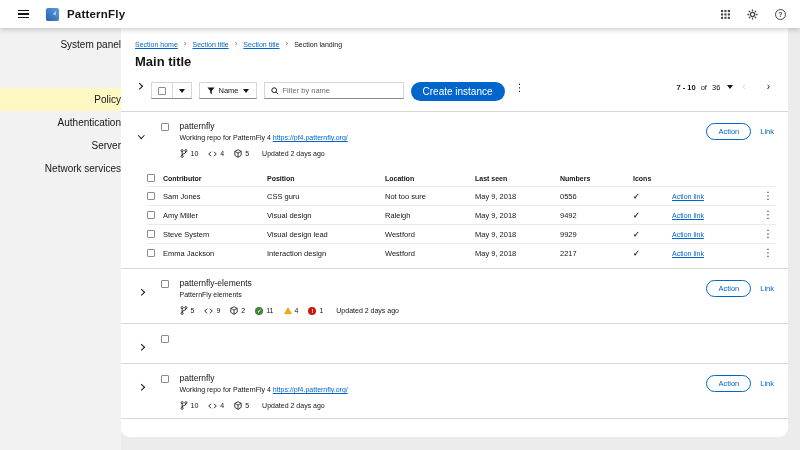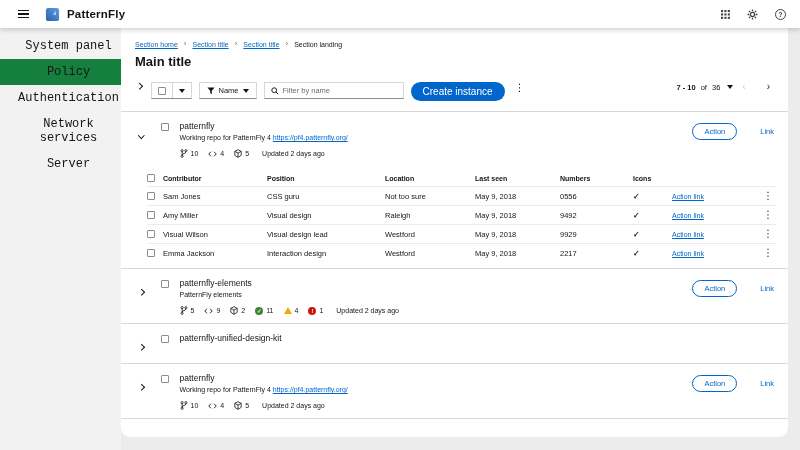--- a/index.html
+++ b/index.html
@@ -14,23 +14,23 @@
   .burger i { display:block; width:11px; height:1.6px; background:#151515; }
   .logo { display:inline-flex; margin-right:7px; }
   .brand { font-size:11.5px; font-weight:700; letter-spacing:.2px; }
   .mh-right { margin-left:auto; display:flex; align-items:center; gap:17px; }
   .mh-icon { background:none; border:none; display:inline-flex; align-items:center; justify-content:center; cursor:pointer; color:#404348; }
   .help-circle { width:11px; height:11px; border:1.2px solid #404348; border-radius:50%; font-size:7px; font-weight:700;
     display:inline-flex; align-items:center; justify-content:center; color:#404348; }
 
   
   .sidebar { position:absolute; top:28px; left:0; width:121px; height:422px; background:#f2f2f2; padding-top:5px; z-index:5; }
-  .nav-item { display:block; width:100%; text-align:center; background:none; border:none; font-family:Liberation Mono, monospace;
-    font-size:12px; color:#151515; padding:6px 0 6px 16px; cursor:pointer; }
-  .nav-item.selected { background:#15803d; }
+  .nav-item { display:block; width:100%; text-align:right; background:none; border:none; font-family:Liberation Sans, sans-serif;
+    font-size:10px; color:#151515; padding:6px 0 6px 16px; cursor:pointer; }
+  .nav-item.selected { background:#fef9c3;margin-top:32px; }
 
   
   .content { position:absolute; top:28px; left:121px; width:667px; height:409px; background:#fff;
     border-radius:0 0 9px 9px; overflow:hidden; z-index:6; }
 
   .page-head { padding:12px 14px 5px; }
   .breadcrumb { display:flex; align-items:center; gap:6px; font-size:7px; }
   .crumb-link { color:#0066cc; text-decoration:underline; cursor:pointer; }
   .crumb-sep { color:#6a6e73; font-size:8px; line-height:1; }
   .crumb-current { color:#151515; }
@@ -75,21 +75,21 @@
   .stats { display:flex; align-items:center; gap:10px; margin-top:8px; font-size:7px; }
   .stat { display:inline-flex; align-items:center; gap:3px; }
   .stat svg { display:block; }
   .st-ok { width:8px; height:8px; border-radius:50%; background:#3e8635; color:#fff; font-size:5.5px; font-weight:700;
     display:inline-flex; align-items:center; justify-content:center; }
   .st-warn { width:0; height:0; border-left:4.5px solid transparent; border-right:4.5px solid transparent;
     border-bottom:7.5px solid #f0ab00; display:inline-block; }
   .st-err { width:8px; height:8px; border-radius:50%; background:#c9190b; color:#fff; font-size:5.5px; font-weight:700;
     display:inline-flex; align-items:center; justify-content:center; }
   .updated { margin-left:3px; }
-  .row-actions { margin-left:auto; display:flex; align-items:center; gap:23px; padding-left:10px; margin-top:2px; }
+  .row-actions { margin-left:auto; display:flex; align-items:center; gap:9px; padding-left:10px; margin-top:2px; }
   .btn-outline { background:#fff; border:1px solid #0066cc; color:#0066cc; border-radius:10px; padding:3px 11px;
     font-size:7.5px; font-family:inherit; cursor:pointer; }
   .link { color:#0066cc; font-size:7.5px; text-decoration:none; cursor:pointer; }
 
   
   .dl-table { margin:4px 12px 6px 26px; }
   .tr { display:grid; grid-template-columns:16px 104px 118px 90px 85px 73px 39px 83px 1fr;
     align-items:center; min-height:19px; font-size:7.5px; border-top:1px solid #ebebeb; }
   .tr.thead { border-top:none; font-size:7px; font-weight:700; min-height:16px; }
   .td-check { font-size:8px; font-weight:700; }
@@ -145,22 +145,22 @@
       <button class="mh-icon">
         <span class="help-circle">?</span>
       </button>
     </div>
   </header>
 
   <nav class="sidebar">
     <button class="nav-item">System panel</button>
     <button class="nav-item selected">Policy</button>
     <button class="nav-item">Authentication</button>
+    <button class="nav-item">Server</button>
     <button class="nav-item">Network services</button>
-    <button class="nav-item">Server</button>
   </nav>
 
   <main class="content">
 
     <div class="page-head">
       <div class="breadcrumb">
         <span class="crumb-link">Section home</span>
         <span class="crumb-sep">›</span>
         <span class="crumb-link">Section title</span>
         <span class="crumb-sep">›</span>
@@ -289,21 +289,21 @@
             <span>Raleigh</span>
             <span>May 9, 2018</span>
             <span>9492</span>
             <span class="td-check">✓</span>
             <a class="action-link">Action link</a>
             <button class="kebab td-kebab">⋮</button>
           </div>
 
           <div class="tr">
             <span class="cb"></span>
-            <span>Visual Wilson</span>
+            <span>Steve System</span>
             <span>Visual design lead</span>
             <span>Westford</span>
             <span>May 9, 2018</span>
             <span>9929</span>
             <span class="td-check">✓</span>
             <a class="action-link">Action link</a>
             <button class="kebab td-kebab">⋮</button>
           </div>
 
           <div class="tr">
@@ -369,23 +369,20 @@
           <button class="btn-outline">Action</button>
           <a class="link">Link</a>
         </div>
       </div>
 
       <div class="dl-row">
         <button class="row-expander">
           <span class="chev"></span>
         </button>
         <span class="cb row-cb"></span>
-        <div class="row-main">
-          <div class="row-title">patternfly-unified-design-kit</div>
-        </div>
       </div>
 
       <div class="dl-row">
         <button class="row-expander">
           <span class="chev"></span>
         </button>
         <span class="cb row-cb"></span>
         <div class="row-main">
           <div class="row-title">patternfly</div>
           <div class="row-desc">

